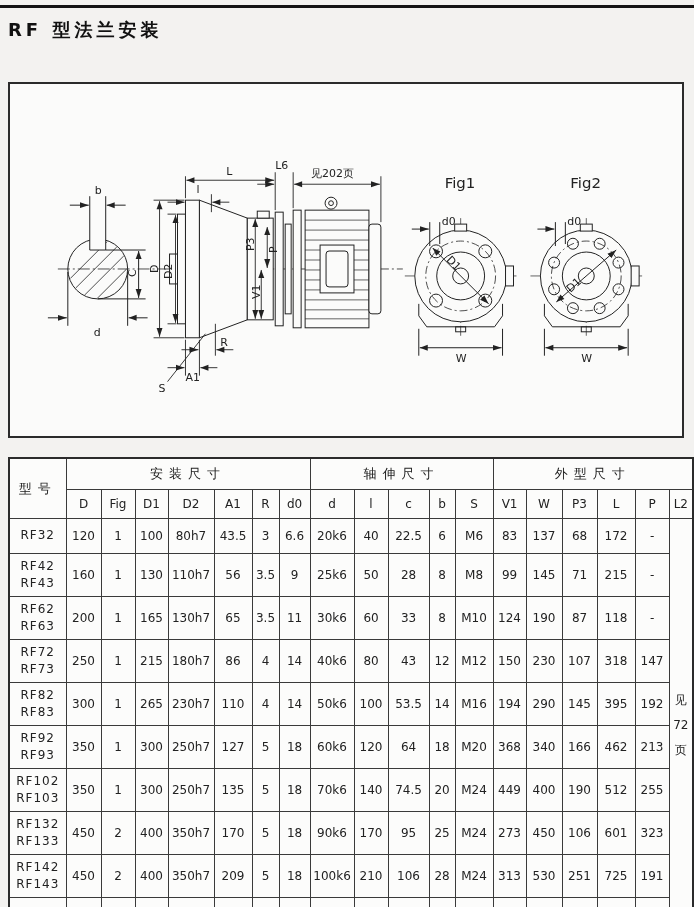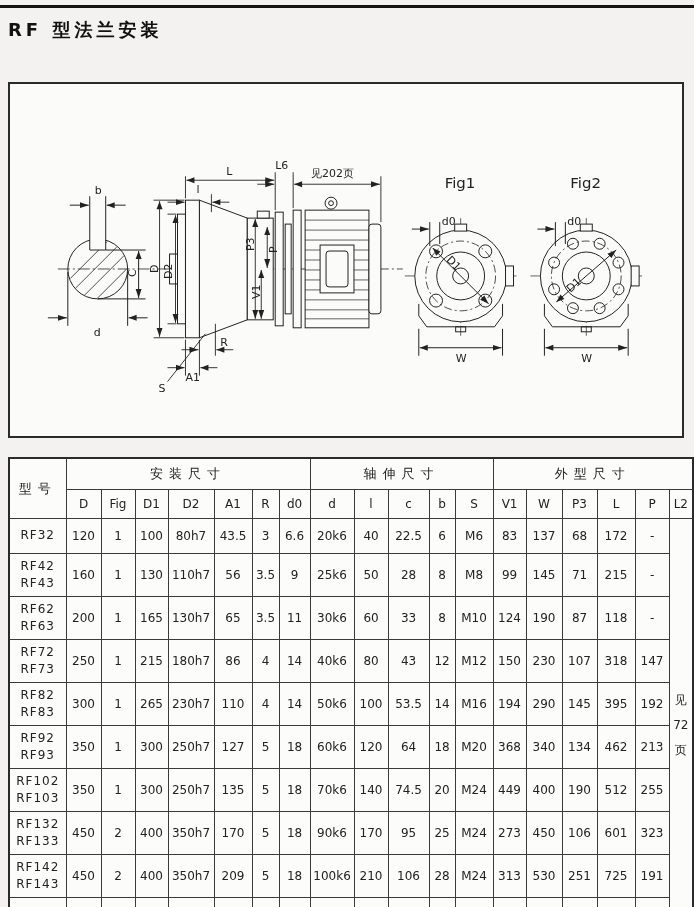--- a/index.html
+++ b/index.html
@@ -442,21 +442,21 @@
         <td>127</td>
         <td>5</td>
         <td>18</td>
         <td>60k6</td>
         <td>120</td>
         <td>64</td>
         <td>18</td>
         <td>M20</td>
         <td>368</td>
         <td>340</td>
-        <td>134</td>
+        <td>166</td>
         <td>462</td>
         <td>213</td>
       </tr>
       <tr class="row-double">
         <td class="model-cell">
           <div>RF102</div>
           <div>RF103</div>
         </td>
         <td>350</td>
         <td>1</td>

